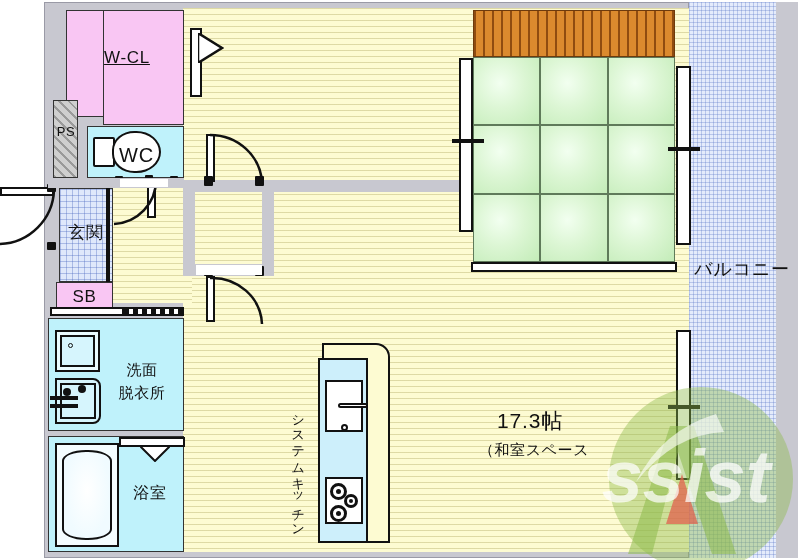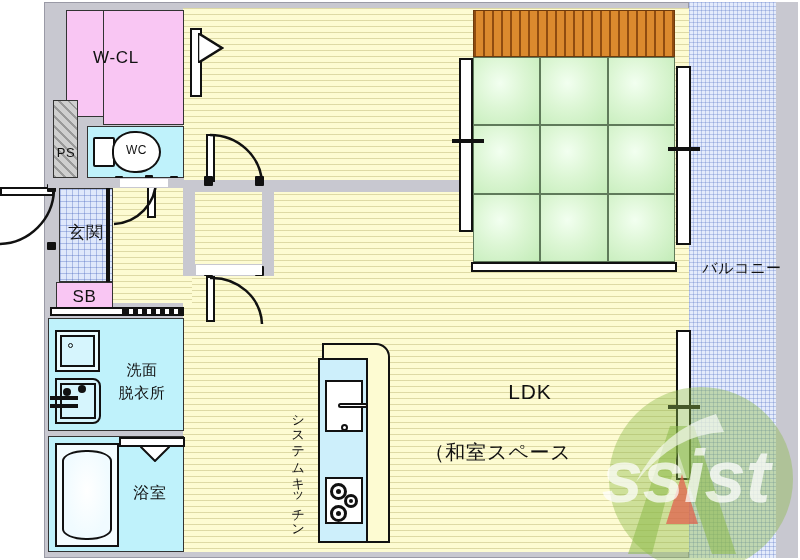--- a/index.html
+++ b/index.html
@@ -76,36 +76,36 @@
 
   <div class="abs f-balcony" style="left:688px;top:2px;width:110px;height:556px;border-left:1px solid #9a9aa6;"></div>
   <div class="abs f-wall" style="left:776px;top:2px;width:22px;height:556px;"></div>
 
   <div class="abs f-ldk" style="left:183px;top:8px;width:506px;height:544px;"></div>
 
   <div class="abs f-ldk" style="left:112px;top:185px;width:80px;height:118px;"></div>
 
   <div class="abs f-pink ol1" style="left:66px;top:10px;width:118px;height:107px;"></div>
   <div class="abs f-pink ol1" style="left:103px;top:10px;width:81px;height:115px;"></div>
-  <div class="lbl lbl-md" style="left:57px;top:47px;width:118px;">W-CL</div>
+  <div class="lbl lbl-md" style="left:68px;top:47px;width:118px;text-decoration:underline;">W-CL</div>
 
   <div class="slide-frame" style="left:190px;top:28px;width:12px;height:69px;"></div>
   <svg class="abs" style="left:198px;top:33px;width:26px;height:30px;">
     <polygon points="0,0 24,15 0,30" fill="#fff" stroke="#111" stroke-width="2.5"></polygon>
   </svg>
 
   <div class="abs f-ps ol1" style="left:53px;top:100px;width:25px;height:78px;"></div>
-  <div class="lbl lbl-sm" style="left:45px;top:145px;width:42px;">PS</div>
+  <div class="lbl lbl-sm" style="left:45px;top:124px;width:42px;">PS</div>
 
   <div class="abs f-wc ol1" style="left:87px;top:126px;width:97px;height:52px;"></div>
 
   <div class="abs ol" style="left:93px;top:137px;width:22px;height:30px;background:#fff;border-radius:2px;"></div>
 
   <div class="abs ol" style="left:112px;top:131px;width:49px;height:42px;background:#fff;border-radius:50% 55% 55% 50%;"></div>
-  <div class="lbl lbl-sm" style="left:112px;top:143px;width:49px;font-size:12px;">WC</div>
+  <div class="lbl lbl-sm" style="left:112px;top:143px;width:49px;font-size:20px;">WC</div>
 
   <div class="doorleaf" style="left:147px;top:178px;width:9px;height:40px;"></div>
   <svg class="abs" style="left:112px;top:178px;width:46px;height:48px;">
     <path d="M44,2 A44,44 0 0 1 2,46" fill="none" stroke="#111" stroke-width="2.5"></path>
   </svg>
   <div class="hinge" style="left:145px;top:175px;width:8px;height:9px;"></div>
 
   <div class="abs f-entry ol1" style="left:59px;top:188px;width:54px;height:94px;"></div>
   <div class="lbl lbl-md" style="left:53px;top:222px;width:66px;">玄関</div>
 
@@ -198,22 +198,22 @@
   </div>
 
   <div class="abs" style="left:471px;top:262px;width:206px;height:10px;background:#fff;border:2px solid #111;"></div>
 
   <div class="slide-frame" style="left:459px;top:58px;width:14px;height:174px;"></div>
   <div class="slide-bar" style="left:452px;top:139px;width:32px;height:4px;"></div>
 
   <div class="slide-frame" style="left:676px;top:66px;width:15px;height:179px;"></div>
   <div class="slide-bar" style="left:668px;top:147px;width:32px;height:4px;"></div>
 
-  <div class="lbl lbl-lg" style="left:420px;top:379px;width:220px;">LDK</div>
-  <div class="lbl lbl-md" style="left:388px;top:440px;width:220px;font-size:20px;">（和室スペース</div>
+  <div class="lbl lbl-lg" style="left:420px;top:408px;width:220px;">17.3帖</div>
+  <div class="lbl lbl-md" style="left:424px;top:440px;width:220px;font-size:15px;">（和室スペース</div>
 
   <div class="abs ol" style="left:322px;top:343px;width:68px;height:200px;background:#fdfbd2;border-radius:0 14px 0 0;"></div>
 
   <div class="abs ol" style="left:318px;top:358px;width:50px;height:185px;background:#cdeffb;"></div>
 
   <div class="abs" style="left:325px;top:380px;width:38px;height:52px;background:#fff;border:2.5px solid #111;"></div>
   <div class="abs" style="left:338px;top:403px;width:30px;height:5px;background:#fff;border:2px solid #111;border-radius:3px;"></div>
   <div class="abs" style="left:341px;top:424px;width:7px;height:7px;border:2px solid #111;border-radius:50%;"></div>
 
   <div class="abs" style="left:325px;top:477px;width:38px;height:47px;background:#fff;border:2.5px solid #111;"></div>
@@ -222,21 +222,21 @@
   <div class="abs" style="left:344px;top:494px;width:14px;height:14px;border:3px solid #111;border-radius:50%;"></div>
   <div class="abs" style="left:349px;top:499px;width:4px;height:4px;background:#111;border-radius:50%;"></div>
   <div class="abs" style="left:330px;top:505px;width:17px;height:17px;border:3px solid #111;border-radius:50%;"></div>
   <div class="abs" style="left:336px;top:511px;width:5px;height:5px;background:#111;border-radius:50%;"></div>
 
   <div class="lbl vert" style="left:289px;top:398px;height:140px;font-size:13px;">システムキッチン</div>
 
   <div class="slide-frame" style="left:676px;top:330px;width:15px;height:150px;"></div>
   <div class="slide-bar" style="left:668px;top:405px;width:32px;height:4px;"></div>
 
-  <div class="lbl lbl-md" style="left:690px;top:258px;width:104px;font-size:15px;">バルコニー</div>
+  <div class="lbl lbl-md" style="left:690px;top:258px;width:104px;font-size:18px;">バルコニー</div>
 
   <svg id="wm" viewBox="0 0 240 200">
     <circle cx="135" cy="105" r="92" fill="#8cb94a" opacity="0.42"></circle>
     <path d="M62,180 L104,52 L128,52 L170,180 L146,180 L112,78 L86,180 Z" fill="#8cb94a" opacity="0.55"></path>
     <path d="M100,150 L116,100 L132,150 Z" fill="#e0614e" opacity="0.75"></path>
     <text x="120" y="128" font-family="'Liberation Sans',sans-serif" font-size="74" font-style="italic" font-weight="bold" fill="#ffffff" opacity="0.72" text-anchor="middle">ssist</text>
     <path d="M150,40 Q96,56 70,108 Q108,60 158,58 Z" fill="#ffffff" opacity="0.6"></path>
   </svg>
 
 </div>

